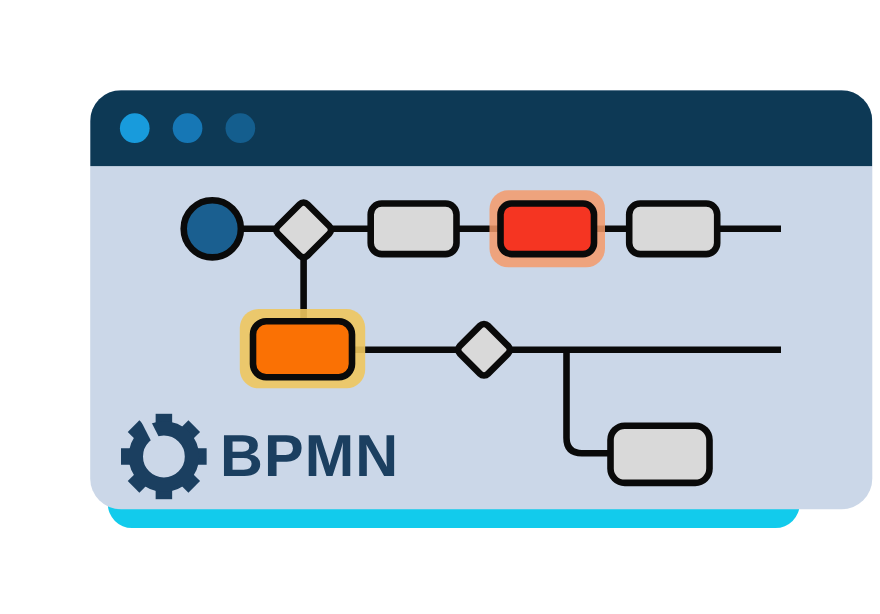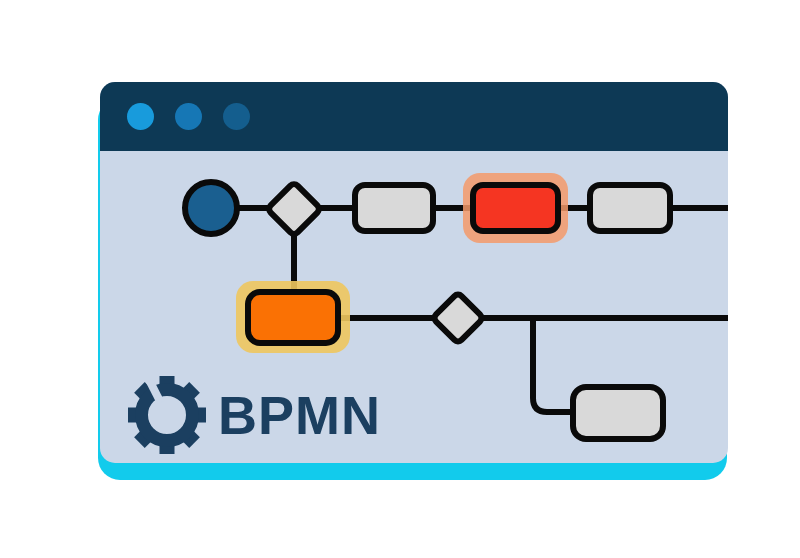--- a/index.html
+++ b/index.html
@@ -7,22 +7,22 @@
     --dot1:#189bdc; --dot2:#1677b5; --dot3:#145e8e; --line:#0a0a0a;
     --node-gray:#d9d9d9; --start-event:#1a5f90; --task-red:#f53522; --halo-red:#f49a6a;
     --task-orange:#fa7104; --halo-yellow:#eec75e; --logo-text:#1b3f60; --gear:#1b3f60;
   }
   *{margin:0;padding:0;box-sizing:border-box;}
   html,body{width:800px;height:558px;background:var(--page-bg);overflow:hidden;
     font-family:"Liberation Sans", sans-serif;}
   .canvas{position:relative;width:800px;height:558px;background:var(--page-bg);}
   .window-shadow{position:absolute;left:98px;top:98px;width:629px;height:382px;
     background:var(--shadow-cyan);border-radius:22px;}
-  .browser-window{position:absolute;left:100px;top:82px;width:628px;height:381px;
-    border-radius:15px;overflow:hidden;background:var(--content-bg);}
+  .browser-window{position:absolute;left:82px;top:82px;width:711px;height:381px;
+    border-radius:28px;overflow:hidden;background:var(--content-bg);}
   .title-bar{position:absolute;left:0;top:0;width:100%;height:69px;
     background:var(--titlebar);display:flex;align-items:center;padding-left:27px;gap:21px;}
   .dot{width:27px;height:27px;border-radius:50%;}
   .dot.d1{background:var(--dot1);} .dot.d2{background:var(--dot2);} .dot.d3{background:var(--dot3);}
   .diagram-svg{position:absolute;left:0;top:0;width:628px;height:381px;}
   .flow{stroke:var(--line);stroke-width:6;fill:none;}
   .node{stroke:var(--line);stroke-width:6;stroke-linejoin:round;}
   .fill-gray{fill:var(--node-gray);} .fill-start{fill:var(--start-event);}
   .fill-red{fill:var(--task-red);} .fill-orange{fill:var(--task-orange);}
   .halo-red{fill:var(--halo-red);fill-opacity:.85;}

